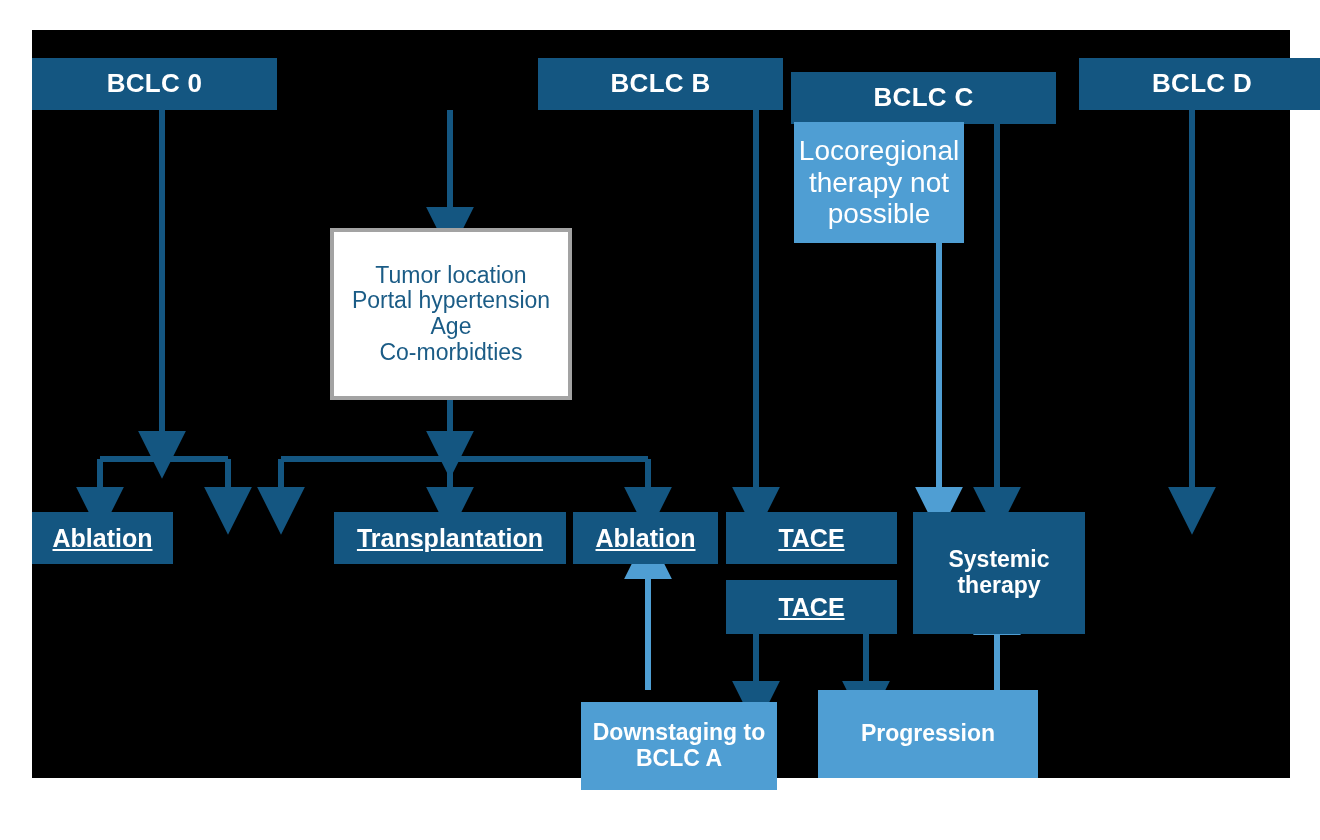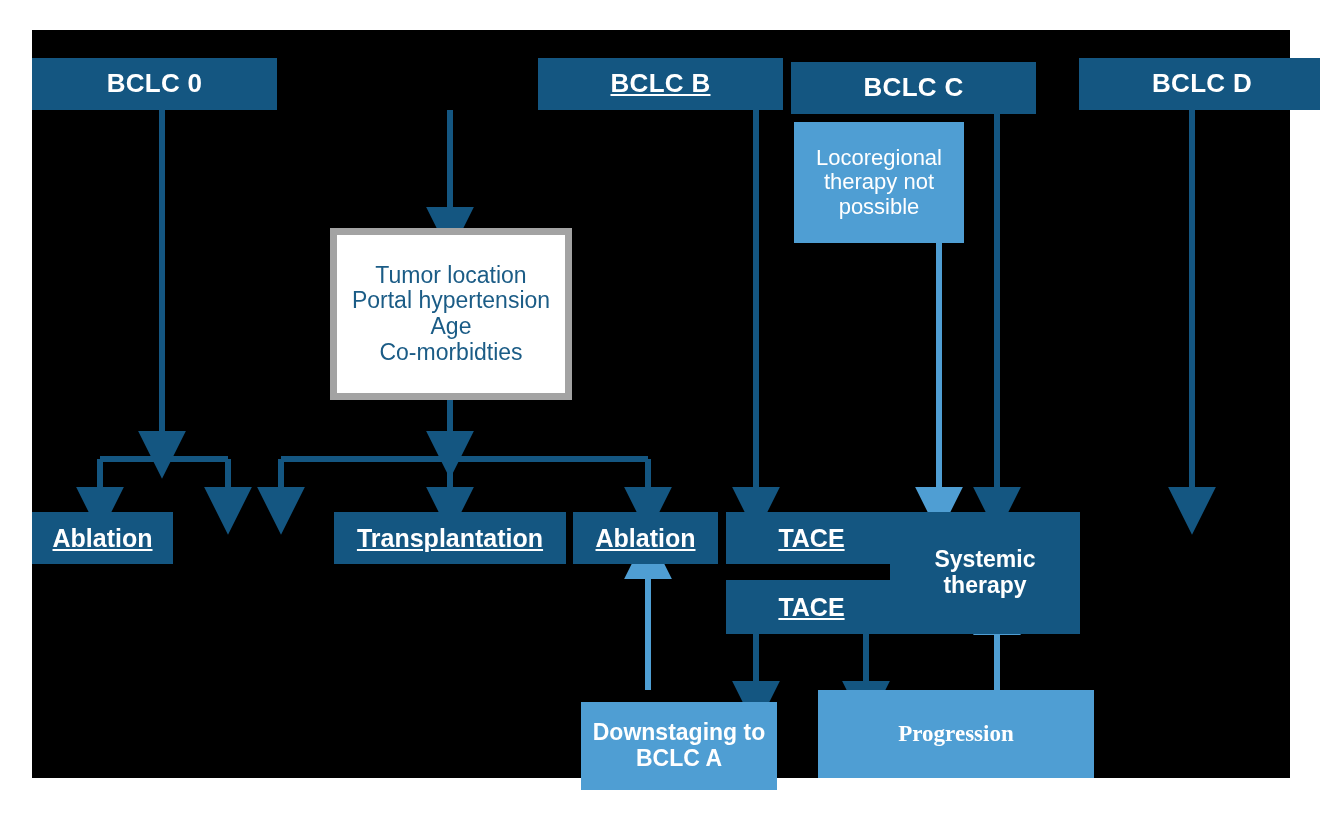--- a/index.html
+++ b/index.html
@@ -19,34 +19,34 @@
     text-align:center;
     box-sizing:border-box;
     line-height:1.12;
     z-index:3;
   }
   .dark{background:#145681;color:#ffffff;font-weight:bold;}
   .light{background:#4f9ed3;color:#ffffff;}
   .light.bold{font-weight:bold;}
   .whitebox{
     background:#ffffff;color:#1b5c86;
-    border:7px solid #a3a3a3;
+    border:4px solid #a3a3a3;
     font-weight:normal;
     flex-direction:column;
   }
   .whitebox span{display:block;}
   #svg-links{
     position:absolute;left:0;top:0;width:1320px;height:840px;
     z-index:1;pointer-events:none;
   }
   .hdr{font-size:26px;letter-spacing:.3px;}
   .tx{font-size:25px;text-decoration:underline;}
   .tx-sm{font-size:23px;}
   .wb{font-size:23px;}
-  .lr{font-size:22px;}
+  .lr{font-size:28px;}
 </style>
 </head>
 <body>
 
 <div id="stage">
   <div id="canvas"></div>
 
   <svg id="svg-links" viewBox="0 0 1320 840" xmlns="http://www.w3.org/2000/svg">
     <defs>
       <marker id="ad" markerWidth="9" markerHeight="8" refX="0.2" refY="4" orient="auto" markerUnits="strokeWidth">
@@ -86,35 +86,35 @@
 
       <path d="M939,243 L939,488" marker-end="url(#al)"></path>
 
       <path d="M648,690 L648,578" marker-end="url(#al)"></path>
 
       <path d="M997,690 L997,634" marker-end="url(#al)"></path>
     </g>
   </svg>
 
   <div class="node dark hdr" style="left:32px;top:58px;width:245px;height:52px;">BCLC 0</div>
-  <div class="node dark hdr" style="left:538px;top:58px;width:245px;height:52px;text-decoration:underline;">BCLC B</div>
-  <div class="node dark hdr" style="left:791px;top:62px;width:245px;height:52px;">BCLC C</div>
+  <div class="node dark hdr" style="left:538px;top:58px;width:245px;height:52px;">BCLC B</div>
+  <div class="node dark hdr" style="left:791px;top:72px;width:265px;height:52px;">BCLC C</div>
   <div class="node dark hdr" style="left:1079px;top:58px;width:246px;height:52px;">BCLC D</div>
 
   <div class="node whitebox wb" style="left:330px;top:228px;width:242px;height:172px;">
     <span>Tumor location</span>
     <span>Portal hypertension</span>
     <span>Age</span>
     <span>Co-morbidties</span>
   </div>
 
   <div class="node light lr" style="left:794px;top:122px;width:170px;height:121px;padding:0 10px;">Locoregional therapy not possible</div>
 
   <div class="node dark tx" style="left:32px;top:512px;width:141px;height:52px;">Ablation</div>
   <div class="node dark tx" style="left:334px;top:512px;width:232px;height:52px;text-align:center;">Transplantation</div>
   <div class="node dark tx" style="left:573px;top:512px;width:145px;height:52px;">Ablation</div>
   <div class="node dark tx" style="left:726px;top:512px;width:171px;height:52px;">TACE</div>
   <div class="node dark tx" style="left:726px;top:580px;width:171px;height:54px;">TACE</div>
-  <div class="node dark tx-sm" style="left:890px;top:512px;width:190px;height:122px;padding:0 20px;">Systemic therapy</div>
+  <div class="node dark tx-sm" style="left:913px;top:512px;width:172px;height:122px;padding:0 20px;">Systemic therapy</div>
 
   <div class="node light bold tx-sm" style="left:581px;top:690px;width:196px;height:88px;padding:16px 8px;margin-top:12px;">Downstaging to BCLC A</div>
-  <div class="node light bold tx-sm" style="left:818px;top:690px;width:276px;height:88px;padding:0 16px;font-family:Liberation Serif, serif;">Progression</div>
+  <div class="node light bold tx-sm" style="left:818px;top:690px;width:220px;height:88px;padding:0 16px;">Progression</div>
 </div>
 
 </body></html>

